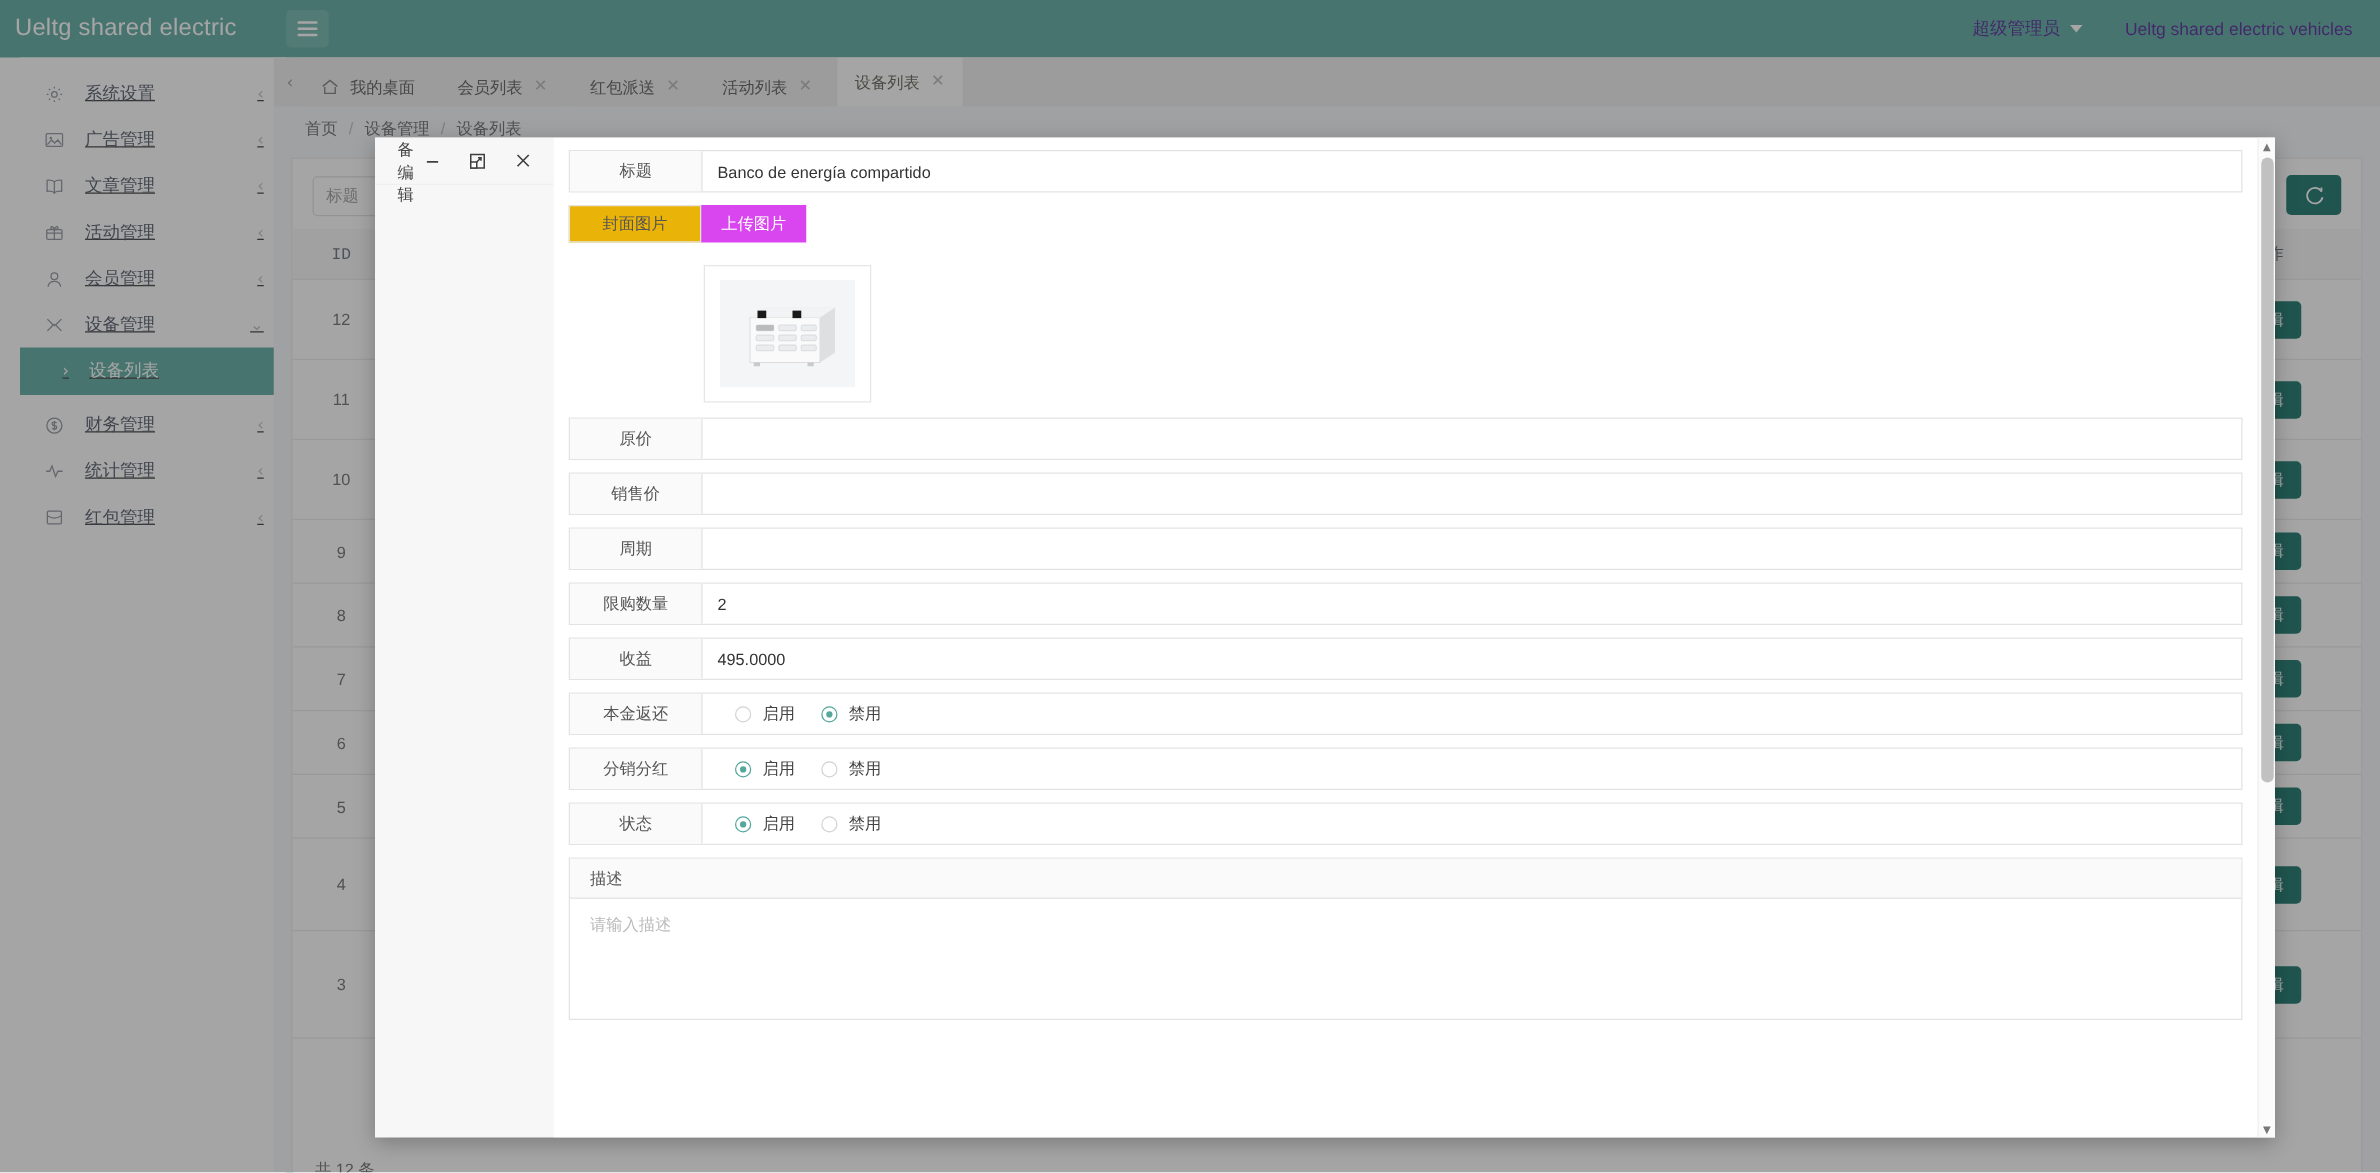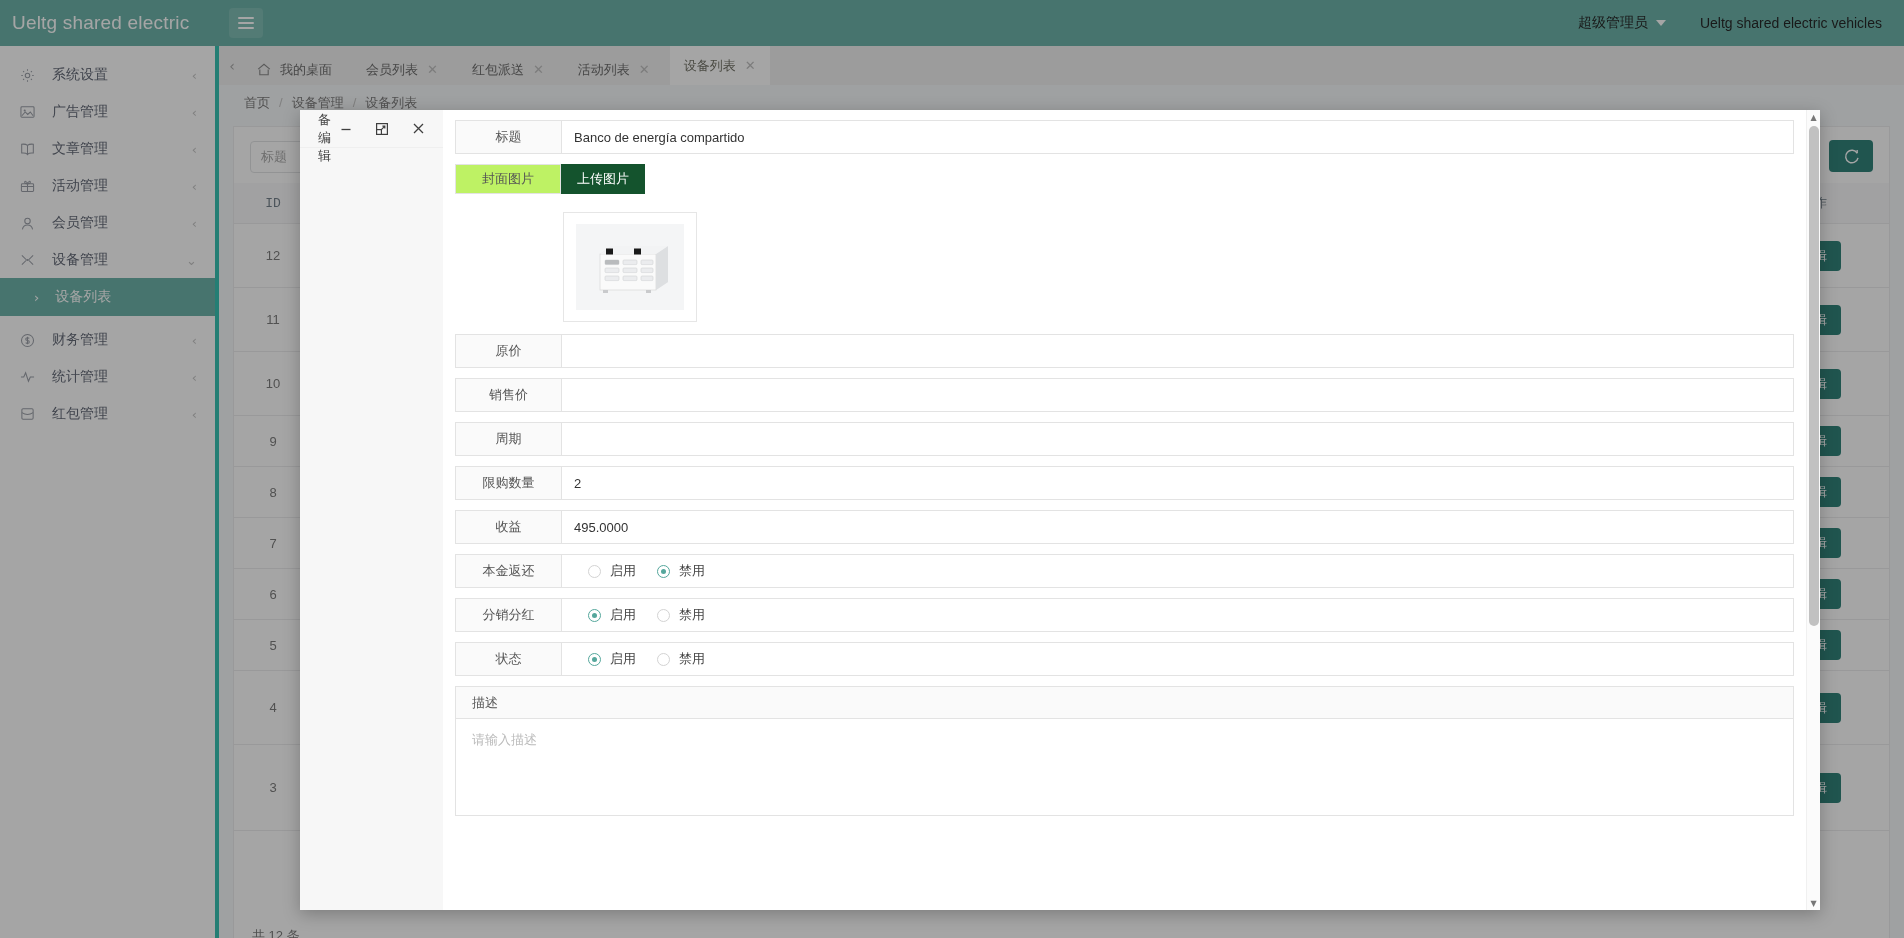--- a/index.html
+++ b/index.html
@@ -27,34 +27,35 @@
   }
   .hamburger {
     width: 34px; height: 30px; border-radius: 4px;
     background: rgba(255,255,255,.13);
     display: flex; flex-direction: column; justify-content: center; align-items: center;
     gap: 3px; margin-left: 10px; cursor: pointer;
   }
   .hamburger i { display: block; width: 16px; height: 2px; background: #fff; border-radius: 1px; }
   .topbar-right {
     margin-left: auto; display: flex; align-items: center;
-    color: #000000; font-size: 14px; padding-right: 22px; gap: 34px;
+    color: #4c1d95; font-size: 14px; padding-right: 22px; gap: 34px;
   }
   .admin-menu { display: flex; align-items: center; gap: 8px; cursor: pointer; white-space: nowrap; }
   .caret-down {
     width: 0; height: 0; border-left: 5px solid transparent; border-right: 5px solid transparent;
     border-top: 6px solid #fff; display: inline-block;
   }
   .site-name { white-space: nowrap; }
 
   
   .sidebar {
-    position: absolute; left: 0; top: 46px; width: 219px; height: 892px;
-    background: #fff; border-right: 4px solid #14b8a6;
+    position: absolute; left: 16px; top: 46px; width: 219px; height: 892px;
+    background: #fff; border-right: 6px solid #14b8a6;
     overflow: hidden;
+    text-decoration: underline;
   }
   .nav-item {
     height: 36px; display: flex; align-items: center;
     padding: 0 18px 0 20px; color: #495060; font-size: 14px; cursor: pointer;
     margin-top: 0;
   }
   .nav-item + .nav-item { margin-top: 1px; }
   .nav-spacer { height: 11px; }
   .nav-ico {
     width: 22px; flex: 0 0 22px; display: inline-flex; align-items: center;
@@ -180,25 +181,25 @@
     background: #fff; position: relative; flex: 0 0 13px;
   }
   .radio.on { border-color: #55A79C; }
   .radio.on::after {
     content: ""; position: absolute; left: 3px; top: 3px; width: 5px; height: 5px;
     border-radius: 50%; background: #55A79C;
   }
   .upload-row { display: flex; align-items: stretch; margin-bottom: 4px; }
   .upload-tag {
     width: 106px; flex: 0 0 106px; height: 30px; border: 1px solid #e3e3e3;
-    background: #bef264; display: flex; align-items: center; justify-content: center;
+    background: #eab308; display: flex; align-items: center; justify-content: center;
     font-size: 13px; color: #555;
   }
   .upload-btn {
-    height: 30px; padding: 0 16px; background: #14532d; color: #fff;
+    height: 30px; padding: 0 16px; background: #d946ef; color: #fff;
     display: flex; align-items: center; font-size: 13px; cursor: pointer;
   }
   .thumb-wrap { padding: 14px 0 12px 108px; }
   .thumb {
     width: 134px; height: 110px; border: 1px solid #e6e6e6; background: #fff;
     display: flex; align-items: center; justify-content: center; overflow: hidden;
   }
   .desc-box { border: 1px solid #e3e3e3; background: #fff; }
   .desc-head {
     height: 32px; border-bottom: 1px solid #e3e3e3; display: flex; align-items: center;

